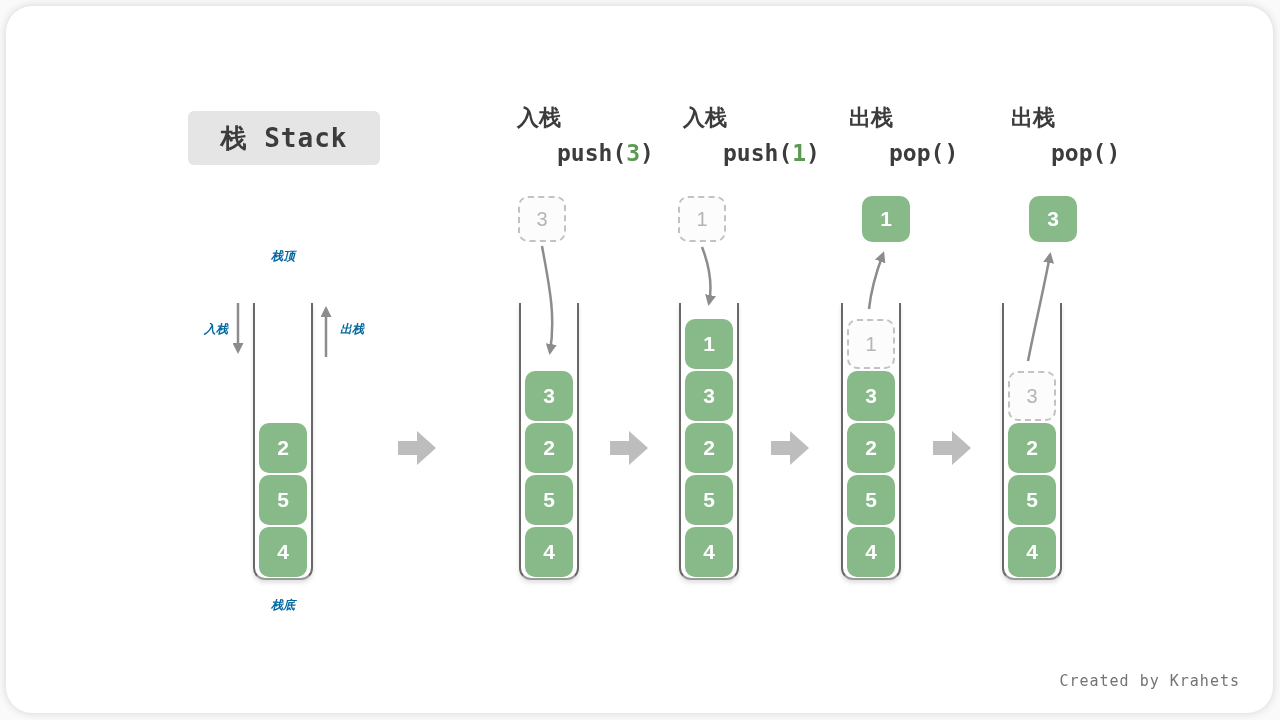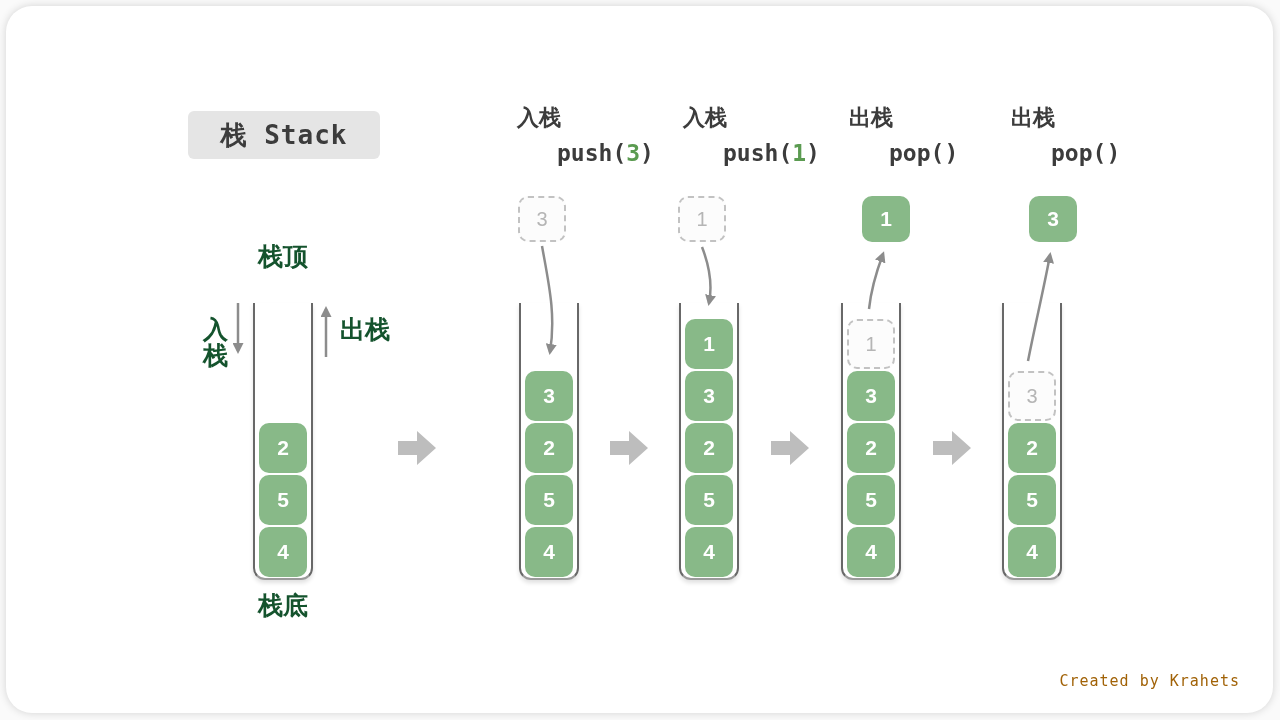--- a/index.html
+++ b/index.html
@@ -7,29 +7,30 @@
     width:1280px; height:720px; position:relative; overflow:hidden;
     background:#fafafa;
     font-family:"Liberation Sans", sans-serif;
   }
   .canvas {
     position:absolute; left:6px; top:6px; width:1267px; height:707px;
     background:#ffffff; border-radius:26px;
     box-shadow:0 0 9px rgba(0,0,0,0.16);
   }
   .title-box {
-    position:absolute; left:188px; top:111px; width:192px; height:48px;
+    position:absolute; left:188px; top:111px; width:192px; height:54px;
     background:#e5e5e5; border-radius:6px;
     display:flex; align-items:center; justify-content:center;
     font-family:"DejaVu Sans Mono", monospace;
     font-size:26px; font-weight:700; color:#3c3c3c; letter-spacing:1px;
   }
   .cjk-label {
-    position:absolute; font-size:25px; font-weight:700; color:#14532d;
+    position:absolute; font-size:12px; font-weight:700; color:#0369a1;
     line-height:26px;
+    font-style:italic;
   }
   .centered { width:100px; text-align:center; }
   .stack-box {
     position:absolute; top:303px; width:60px; height:277px;
     box-sizing:border-box; background:#ffffff;
     border-left:2px solid #686868; border-right:2px solid #686868;
     border-bottom:2px solid #9a9a9a;
     border-radius:0 0 12px 12px;
     box-shadow:0 3px 4px rgba(0,0,0,0.12);
   }
@@ -57,21 +58,21 @@
     margin-left:40px;
   }
   .stage-head .code .hl { color:#5b9b51; }
   .arrows-layer {
     position:absolute; left:0; top:0; width:1280px; height:720px;
     pointer-events:none;
   }
   .watermark {
     position:absolute; right:40px; top:672px;
     font-family:"DejaVu Sans Mono", monospace;
-    font-size:15px; color:#a16207; letter-spacing:1px;
+    font-size:15px; color:#737373; letter-spacing:1px;
   }
 </style>
 </head>
 <body>
 
 <div class="canvas"></div>
 
 <div class="title-box">栈 Stack</div>
 
 <div class="cjk-label centered" style="left:233px; top:243px;">栈顶</div>

